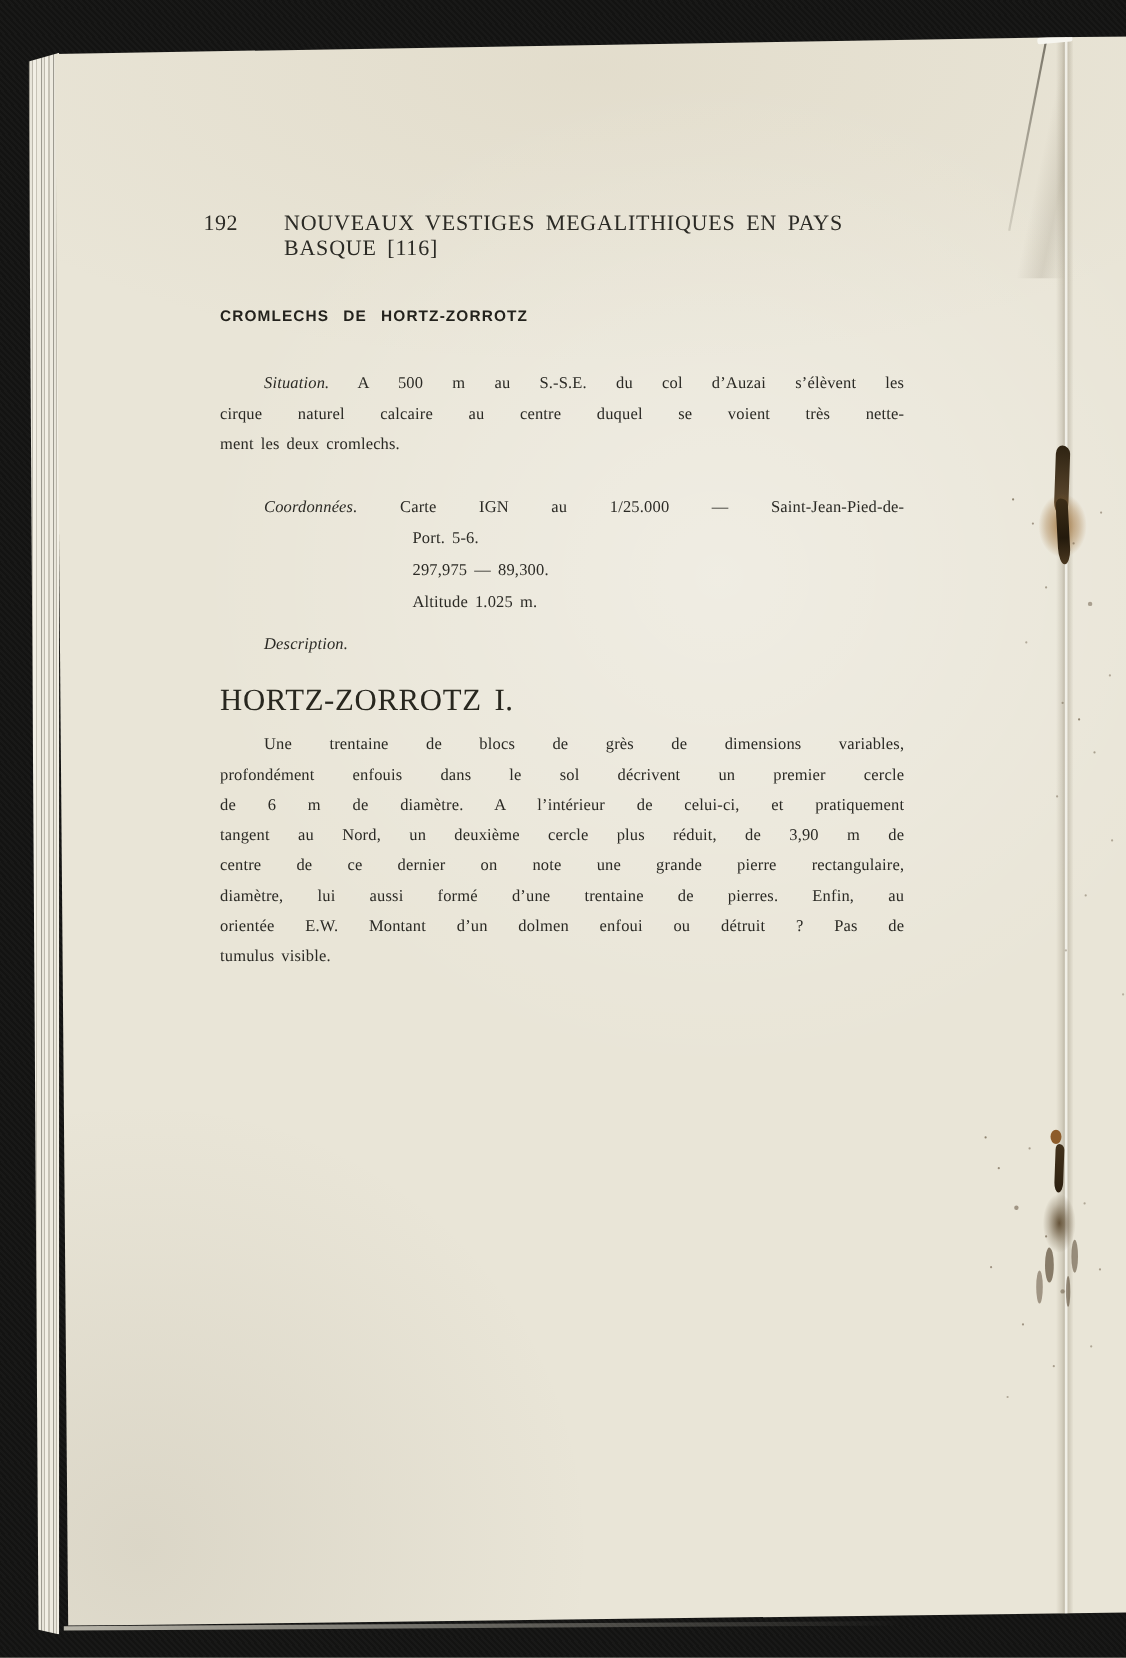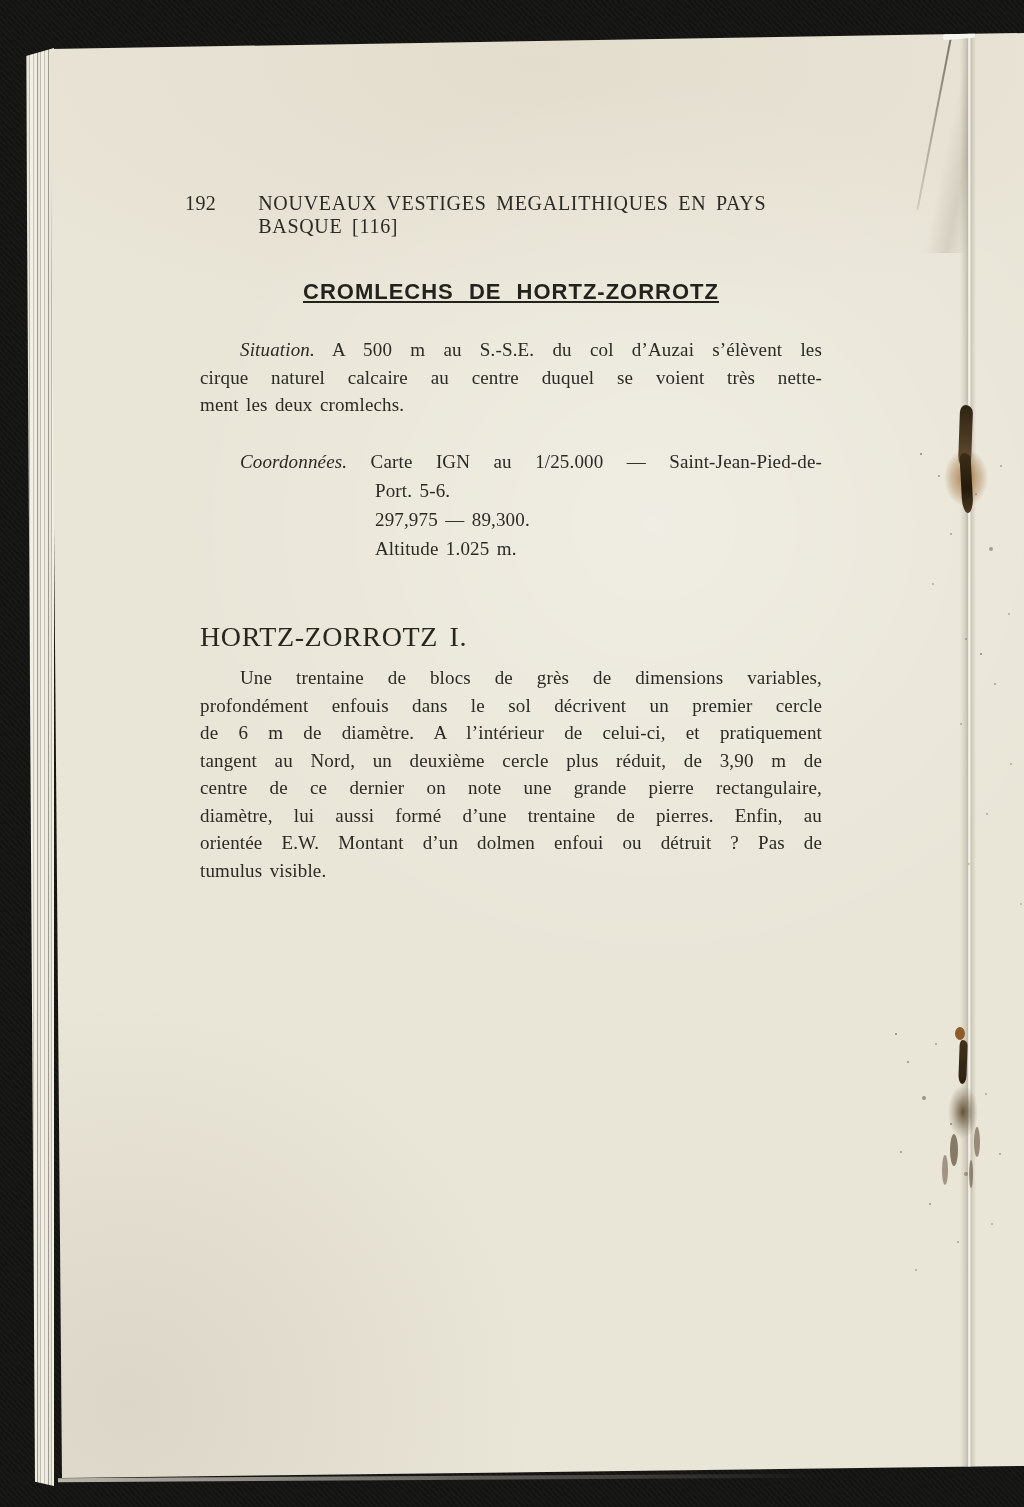--- a/index.html
+++ b/index.html
@@ -141,29 +141,28 @@
   .page-header {
     position: absolute; left: 135px; top: 159px; width: 650px;
     display: flex; align-items: baseline;
     font-size: 20px; letter-spacing: 0.4px; color: #2b2a25;
   }
   .page-number { flex: 0 0 auto; }
   .running-header { flex: 1 1 auto; margin-left: 42px; letter-spacing: 0.7px; word-spacing: 4px; }
 
   .article-title {
     position: absolute; left: 150px; top: 246px; width: 622px;
-    text-align: center;
+    text-align: left;
     font-family: "Liberation Sans", sans-serif;
-    font-weight: bold; font-size: 22px;
+    font-weight: bold; font-size: 14px;
     letter-spacing: 1px; word-spacing: 8px;
     color: #23221d;
-    text-decoration: underline;
-  }
-
-  .column { position: absolute; left: 150px; width: 622px; font-size: 19px; line-height: 27.5px; word-spacing: 2.5px; letter-spacing: 0.15px; }
+  }
+
+  .column { position: absolute; left: 150px; width: 622px; font-size: 15px; line-height: 27.5px; word-spacing: 2.5px; letter-spacing: 0.15px; }
 
   .situation-block { top: 303px; }
   .coordonnees-block { top: 414px; line-height: 29px; }
   .description-line { top: 540px; }
   .section-heading {
     position: absolute; left: 150px; top: 588px; width: 622px;
     font-size: 28px; letter-spacing: 0.6px; word-spacing: 4px; color: #28271f;
   }
   .body-block { top: 631px; }
 
@@ -199,20 +198,23 @@
   <div class="column coordonnees-block">
     <div class="jline indent">
       <span class="it">Coordonnées.</span>
       <span>Carte IGN au 1/25.000 — Saint-Jean-Pied-de-</span>
     </div>
     <div class="lastline hang">Port. 5-6.</div>
     <div class="lastline hang">297,975 — 89,300.</div>
     <div class="lastline hang">Altitude 1.025 m.</div>
   </div>
 
+  <div class="column description-line">
+    <div class="indent it">Description.</div>
+  </div>
 
   <div class="section-heading">HORTZ-ZORROTZ I.</div>
 
   <div class="column body-block">
     <div class="jline indent">Une trentaine de blocs de grès de dimensions variables,</div>
     <div class="jline">profondément enfouis dans le sol décrivent un premier cercle</div>
     <div class="jline">de 6 m de diamètre. A l’intérieur de celui-ci, et pratiquement</div>
     <div class="jline">tangent au Nord, un deuxième cercle plus réduit, de 3,90 m de</div>
     <div class="jline">centre de ce dernier on note une grande pierre rectangulaire,</div>
     <div class="jline">diamètre, lui aussi formé d’une trentaine de pierres. Enfin, au</div>

